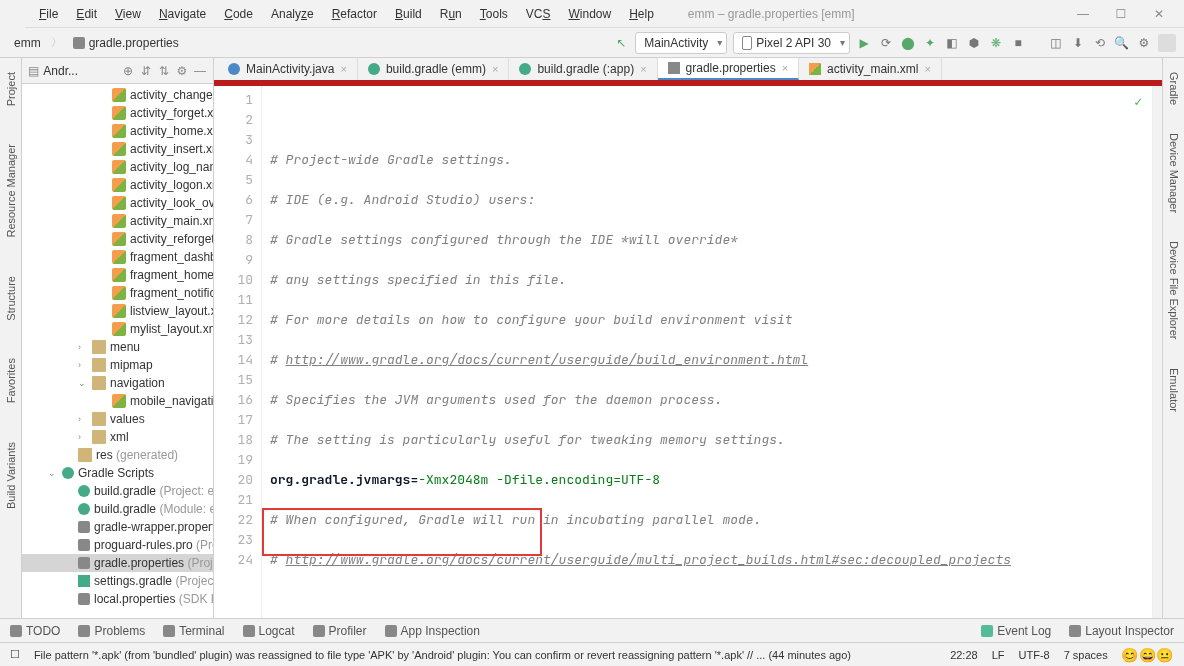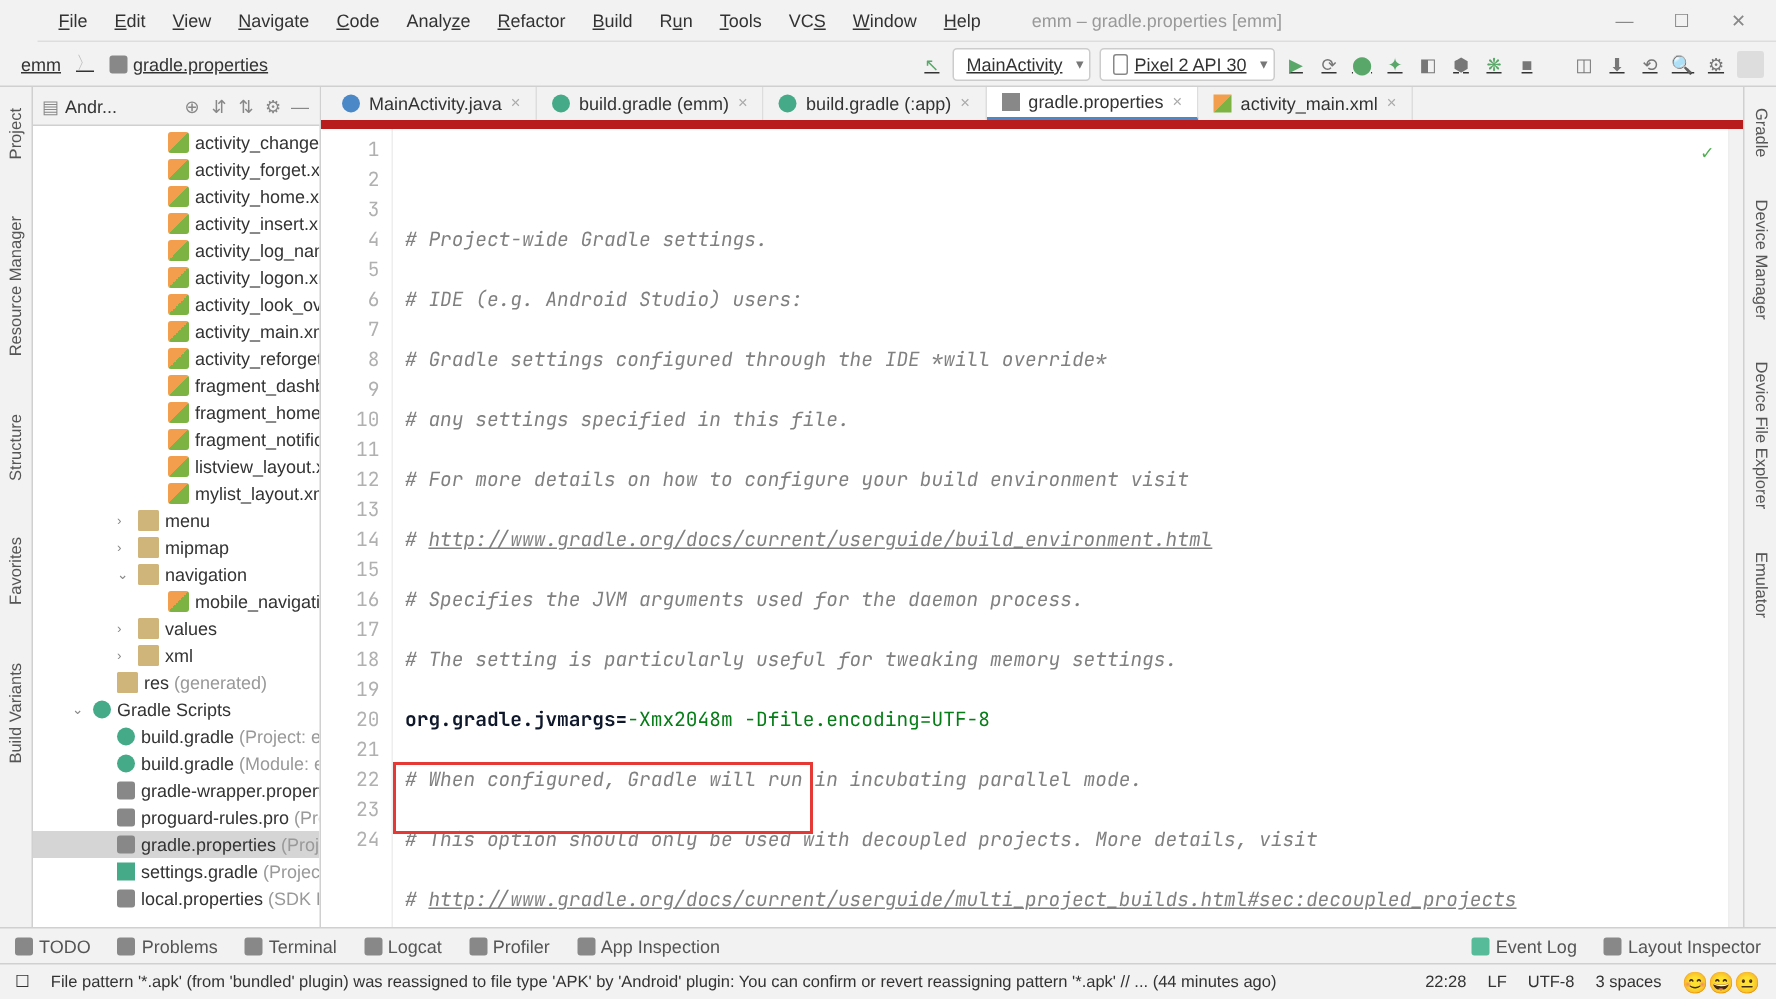--- a/index.html
+++ b/index.html
@@ -8,21 +8,21 @@
 
 .titlebar { height: 28px; background: #f2f2f2; display: flex; align-items: center; border-bottom: 1px solid #ddd; margin-left: 25px; }
 .menu { display: flex; gap: 2px; padding: 0 6px; }
 .menu-item { padding: 3px 8px; cursor: pointer; }
 .menu-item u { text-decoration: underline; }
 .title-text { margin-left: 20px; color: #999; }
 .win-controls { margin-left: auto; display: flex; gap: 8px; padding-right: 10px; }
 .win-btn { width: 30px; height: 20px; display: flex; align-items: center; justify-content: center; color: #888; }
 
 
-.toolbar { height: 30px; background: #f2f2f2; display: flex; align-items: center; border-bottom: 1px solid #d0d0d0; padding: 0 8px; gap: 2px; text-decoration: underline; }
+.toolbar { height: 30px; background: #f2f2f2; display: flex; align-items: center; border-bottom: 1px solid #d0d0d0; padding: 0 8px; gap: 2px; }
 .breadcrumb { display: flex; align-items: center; gap: 4px; }
 .bc-chip { padding: 2px 6px; display: flex; align-items: center; gap: 4px; }
 .sep { color: #bbb; }
 .toolbar-right { margin-left: auto; display: flex; align-items: center; gap: 6px; }
 .tb-icon { width: 16px; height: 16px; color: #777; display:flex; align-items:center; justify-content:center; }
 .dropdown { border: 1px solid #ccc; background: #fff; padding: 2px 18px 2px 8px; position: relative; border-radius: 3px; height: 22px; display:flex; align-items:center; }
 .dropdown::after { content: "▾"; position: absolute; right: 4px; color: #777; font-size: 10px; }
 .run-icon { color: #59a869; }
 .device-icon { width: 10px; height: 14px; border: 1px solid #888; border-radius: 2px; margin-right: 4px; }
 
@@ -371,21 +371,20 @@
 <div class="code-line"><span class="comment"># Project-wide Gradle settings.</span></div>
 <div class="code-line"><span class="comment"># IDE (e.g. Android Studio) users:</span></div>
 <div class="code-line"><span class="comment"># Gradle settings configured through the IDE *will override*</span></div>
 <div class="code-line"><span class="comment"># any settings specified in this file.</span></div>
 <div class="code-line"><span class="comment"># For more details on how to configure your build environment visit</span></div>
 <div class="code-line"><span class="comment"># </span><span class="comment link">http://www.gradle.org/docs/current/userguide/build_environment.html</span></div>
 <div class="code-line"><span class="comment"># Specifies the JVM arguments used for the daemon process.</span></div>
 <div class="code-line"><span class="comment"># The setting is particularly useful for tweaking memory settings.</span></div>
 <div class="code-line"><span class="key">org.gradle.jvmargs=</span><span class="val">-Xmx2048m -Dfile.encoding=UTF-8</span></div>
 <div class="code-line"><span class="comment"># When configured, Gradle will run in incubating parallel mode.</span></div>
-<div class="code-line"><span class="comment"># This option should only be used with decoupled projects. More details, visit</span></div>
 <div class="code-line"><span class="comment"># </span><span class="comment link">http://www.gradle.org/docs/current/userguide/multi_project_builds.html#sec:decoupled_projects</span></div>
 
 
 
 
 
 
 
 
 
@@ -442,15 +441,15 @@
       </div>
   </div>
 </div>
 
 <div class="statusbar">
   <span>☐</span>
   <span class="sb-msg">File pattern '*.apk' (from 'bundled' plugin) was reassigned to file type 'APK' by 'Android' plugin: You can confirm or revert reassigning pattern '*.apk' // ... (44 minutes ago)</span>
   <span class="sb-time">22:28</span>
   <span>LF</span>
   <span>UTF-8</span>
-  <span>3 spaces</span>
+  <span>7 spaces</span>
   <span class="sb-emoji">😊😄😐</span>
 </div>
 
 </body></html>

